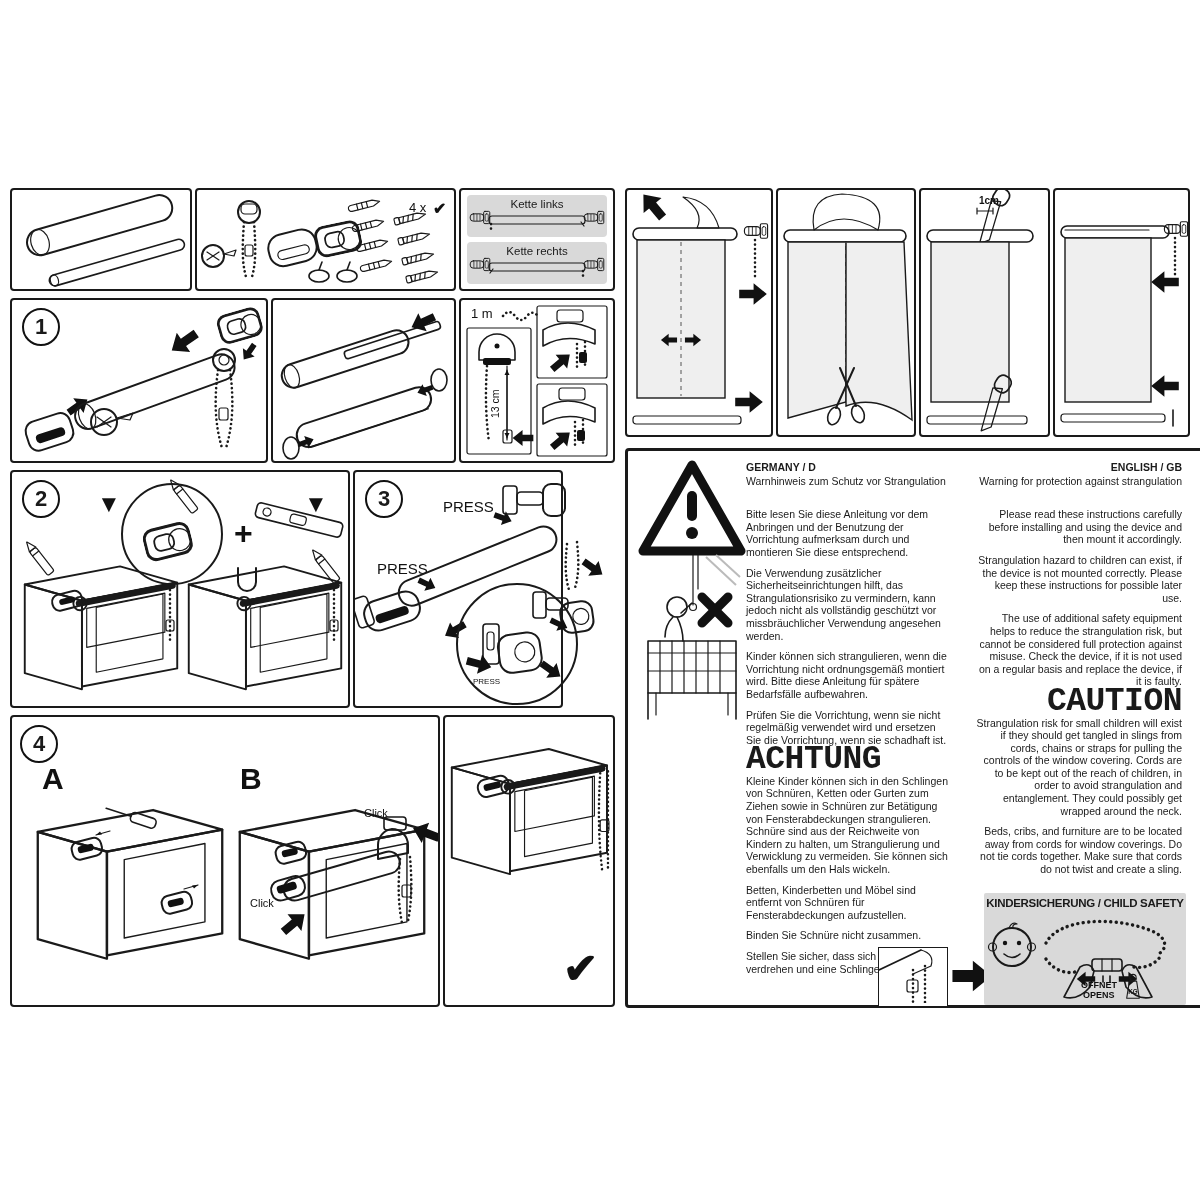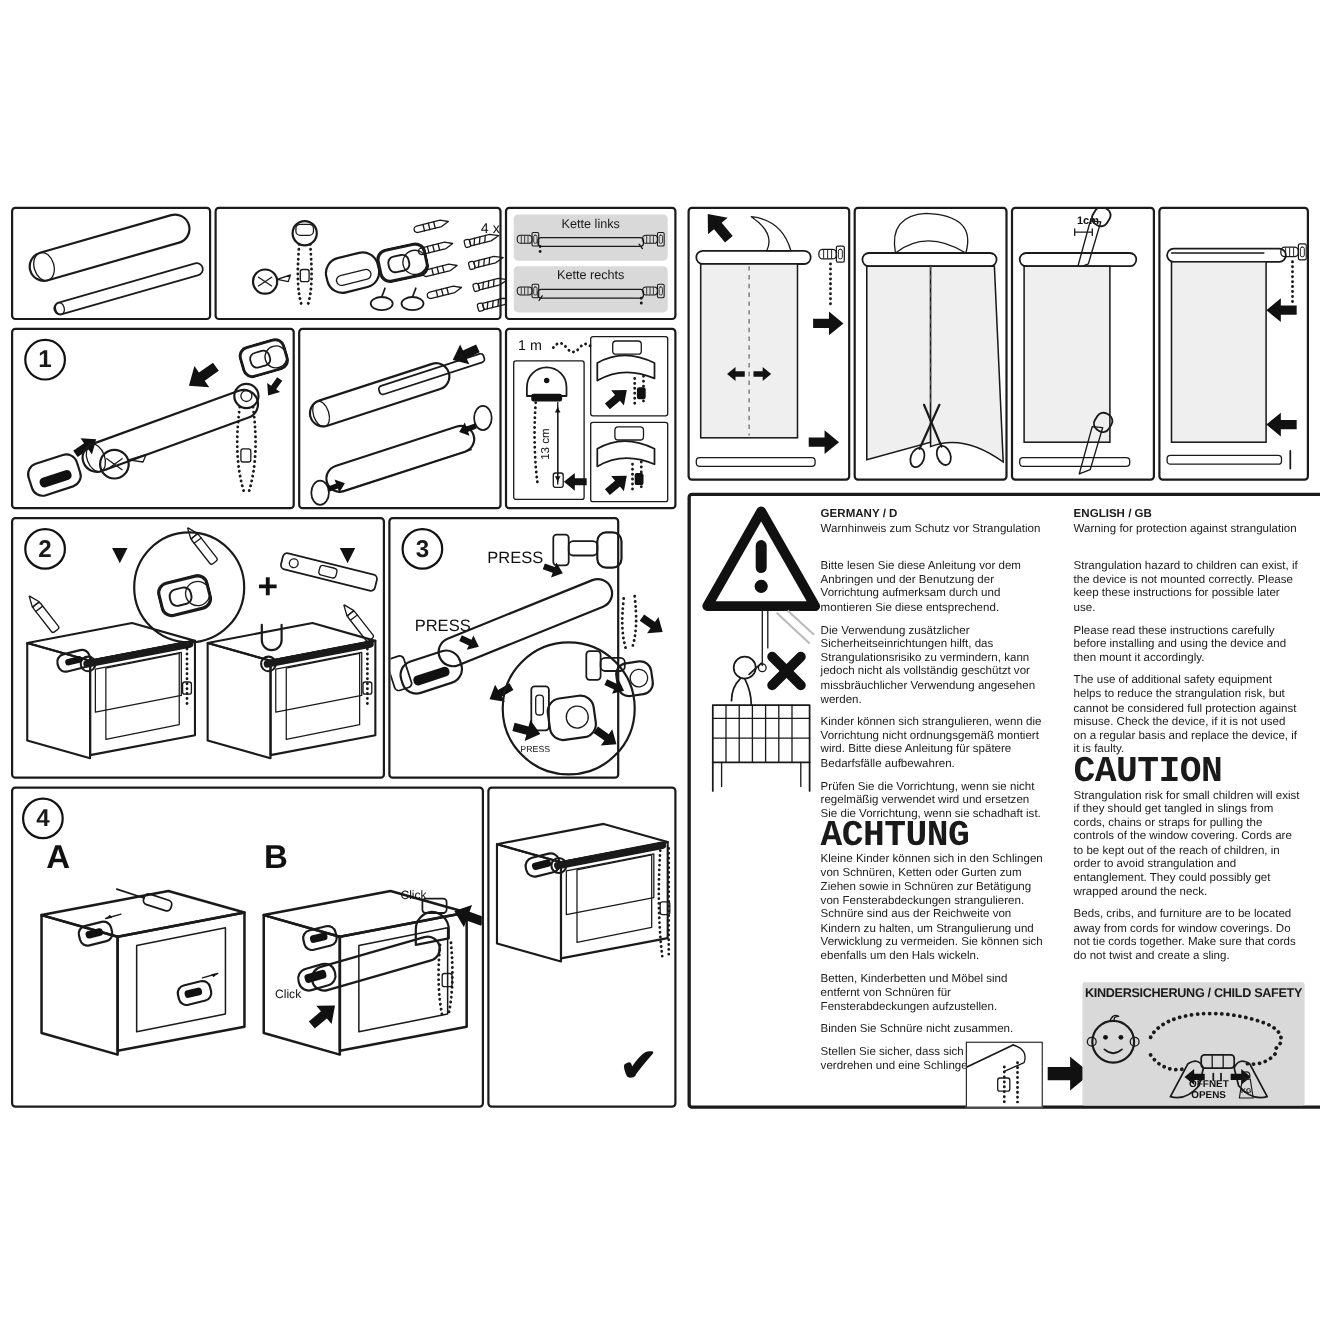--- a/index.html
+++ b/index.html
@@ -98,21 +98,21 @@
       <rect x="14" y="22" width="150" height="26" rx="13" class="ln" fill="#fff"></rect>
       <ellipse cx="27" cy="35" rx="9" ry="13" class="ln thin" fill="#fff"></ellipse>
     </g>
     <g transform="rotate(-16 95 78)">
       <rect x="36" y="70" width="140" height="11" rx="5.5" class="ln mid" fill="#fff"></rect>
       <ellipse cx="41" cy="75.5" rx="4" ry="5.5" class="ln thin" fill="#fff"></ellipse>
     </g>
   </svg>
 </div>
 
-<div class="box" style="left:195px;top:188px;width:261px;height:103px;padding-left:28px;">
+<div class="box" style="left:195px;top:188px;width:261px;height:103px;">
   <svg viewBox="0 0 257 99" width="257" height="99">
     <g>
       <circle cx="16" cy="66" r="11" class="ln" fill="#fff"></circle>
       <line x1="10" y1="62" x2="22" y2="70" class="ln thin"></line>
           <line x1="22" y1="62" x2="10" y2="70" class="ln thin"></line>
       <path d="M27,64 l12,-4 -2,6 z" class="ln thin" fill="#fff"></path>
     </g>
     <g>
       <circle cx="52" cy="22" r="11" class="ln" fill="#fff"></circle>
       <rect x="44" y="14" width="16" height="10" rx="4" class="ln thin" fill="#fff"></rect>
@@ -591,25 +591,25 @@
     <p>Die Verwendung zusätzlicher Sicherheitseinrichtungen hilft, das Strangulationsrisiko zu vermindern, kann jedoch nicht als vollständig geschützt vor missbräuchlicher Verwendung angesehen werden.</p>
     <p>Kinder können sich strangulieren, wenn die Vorrichtung nicht ordnungsgemäß montiert wird. Bitte diese Anleitung für spätere Bedarfsfälle aufbewahren.</p>
     <p>Prüfen Sie die Vorrichtung, wenn sie nicht regelmäßig verwendet wird und ersetzen Sie die Vorrichtung, wenn sie schadhaft ist.</p>
     <div class="shout">ACHTUNG</div>
     <p>Kleine Kinder können sich in den Schlingen von Schnüren, Ketten oder Gurten zum Ziehen sowie in Schnüren zur Betätigung von Fensterabdeckungen strangulieren. Schnüre sind aus der Reichweite von Kindern zu halten, um Strangulierung und Verwicklung zu vermeiden. Sie können sich ebenfalls um den Hals wickeln.</p>
     <p>Betten, Kinderbetten und Möbel sind entfernt von Schnüren für Fensterabdeckungen aufzustellen.</p>
     <p>Binden Sie Schnüre nicht zusammen.</p>
     <p>Stellen Sie sicher, dass sich Schnüre nicht verdrehen und eine Schlinge bilden.</p>
   </div>
 
-  <div class="col" style="left:348px;top:10px;width:206px;">
+  <div class="col" style="left:348px;top:10px;width:206px;text-align:right;">
     <div class="region">ENGLISH / GB</div>
     <div class="subtitle">Warning for protection against strangulation</div>
+    <p>Please read these instructions carefully before installing and using the device and then mount it accordingly.</p>
     <p>Strangulation hazard to children can exist, if the device is not mounted correctly. Please keep these instructions for possible later use.</p>
-    <p>Please read these instructions carefully before installing and using the device and then mount it accordingly.</p>
     <p>The use of additional safety equipment helps to reduce the strangulation risk, but cannot be considered full protection against misuse. Check the device, if it is not used on a regular basis and replace the device, if it is faulty.</p>
     <div class="shout">CAUTION</div>
     <p>Strangulation risk for small children will exist if they should get tangled in slings from cords, chains or straps for pulling the controls of the window covering. Cords are to be kept out of the reach of children, in order to avoid strangulation and entanglement. They could possibly get wrapped around the neck.</p>
     <p>Beds, cribs, and furniture are to be located away from cords for window coverings. Do not tie cords together. Make sure that cords do not twist and create a sling.</p>
   </div>
 
   <div style="position:absolute;left:250px;top:496px;width:68px;height:58px;border:1.5px solid #1a1a1a;background:#fff;">
     <svg viewBox="0 0 65 55" width="65" height="55">
       <path d="M0,22 L42,2" class="ln mid"></path>
       <path d="M42,2 q14,4 10,16 l-18,8" class="ln thin" fill="#fff"></path>

